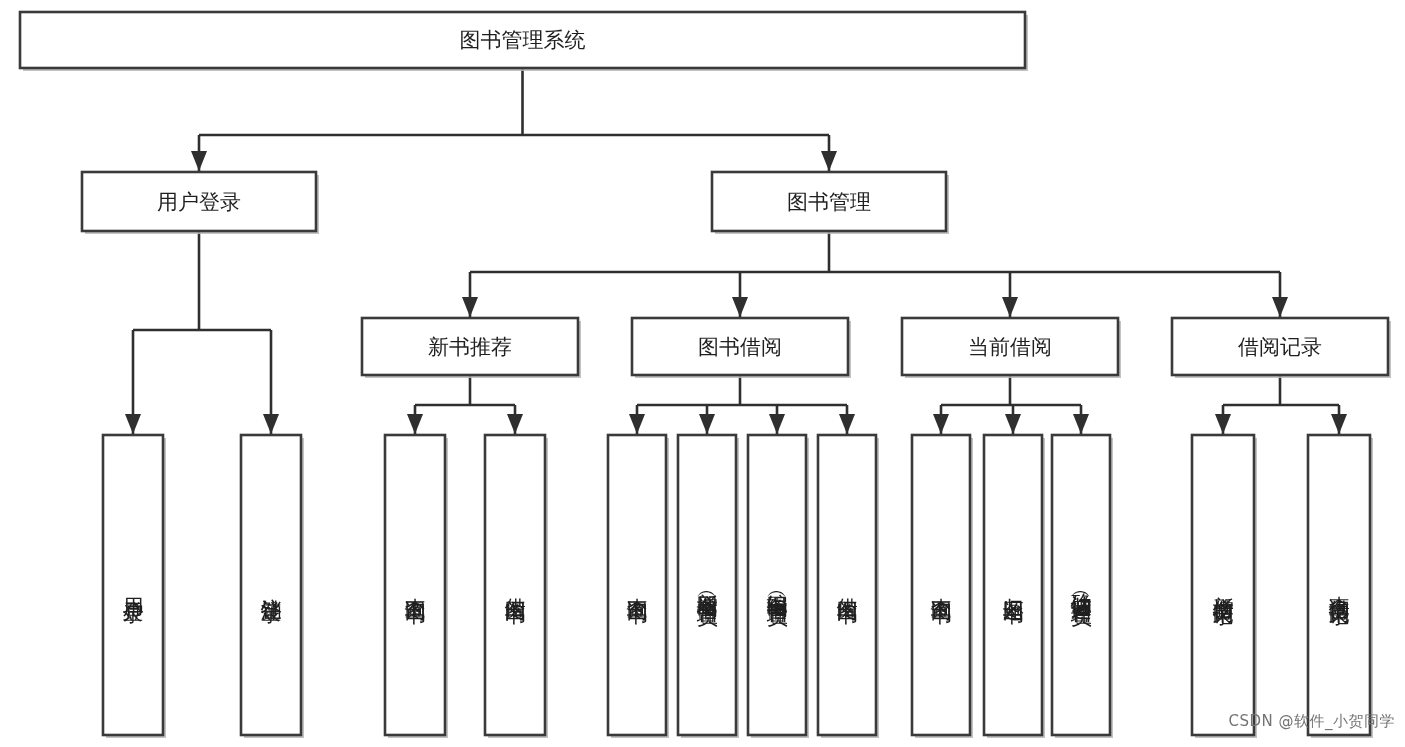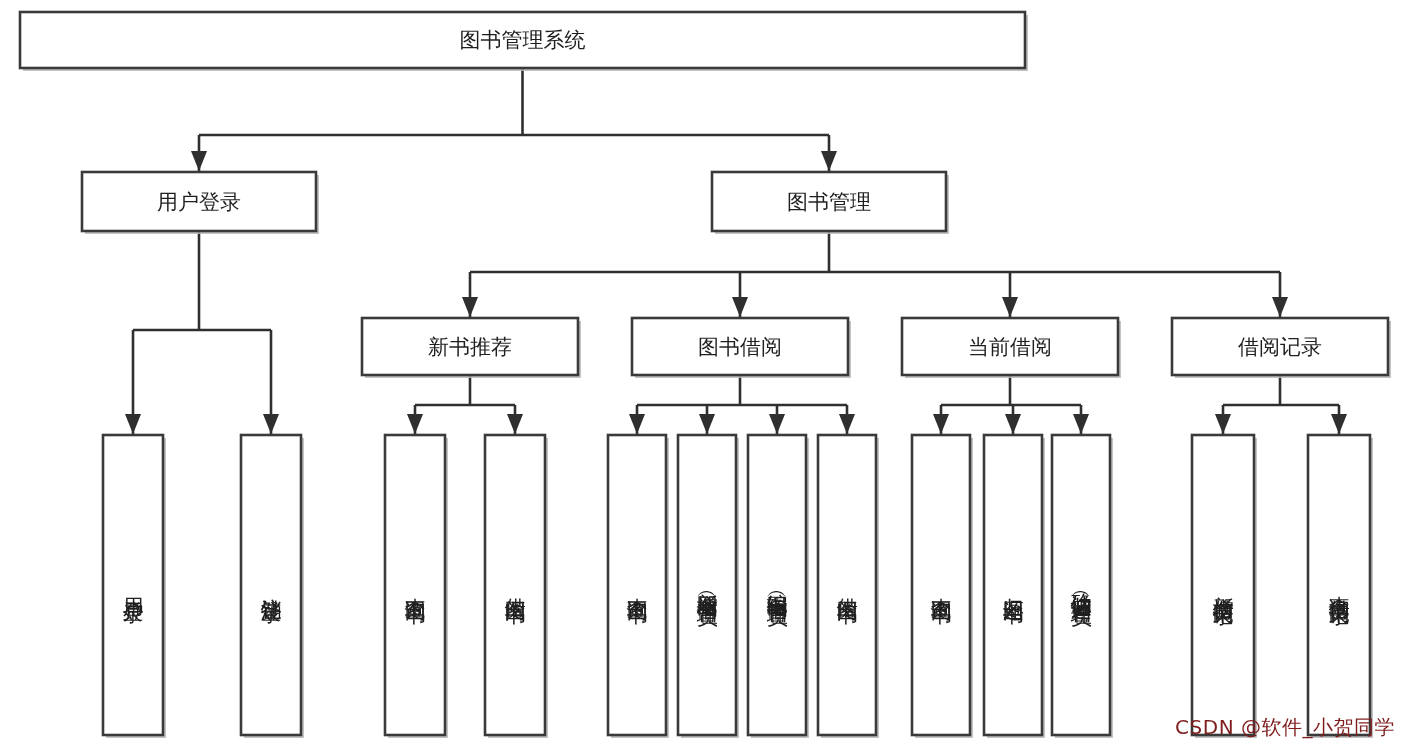--- a/index.html
+++ b/index.html
@@ -69,24 +69,24 @@
     font-family: "DejaVu Sans", "Liberation Sans", sans-serif;
     font-size: 21px;
     line-height: 1.08;
     letter-spacing: 2px;
     color: #1f1f1f;
     white-space: nowrap;
   }
   .watermark {
     position: absolute;
     right: 10px;
-    bottom: 6px;
-    font-family: "DejaVu Sans", "Liberation Sans", sans-serif;
-    font-size: 20px;
-    color: #7f1d1d;
+    bottom: 16px;
+    font-family: "DejaVu Sans", "Liberation Sans", sans-serif;
+    font-size: 15px;
+    color: #737373;
     letter-spacing: 0.5px;
     white-space: nowrap;
     user-select: none;
   }
 </style>
 </head>
 <body>
 
 <div id="diagram-root">
   <svg class="diagram-canvas" viewBox="0 0 1405 747">

